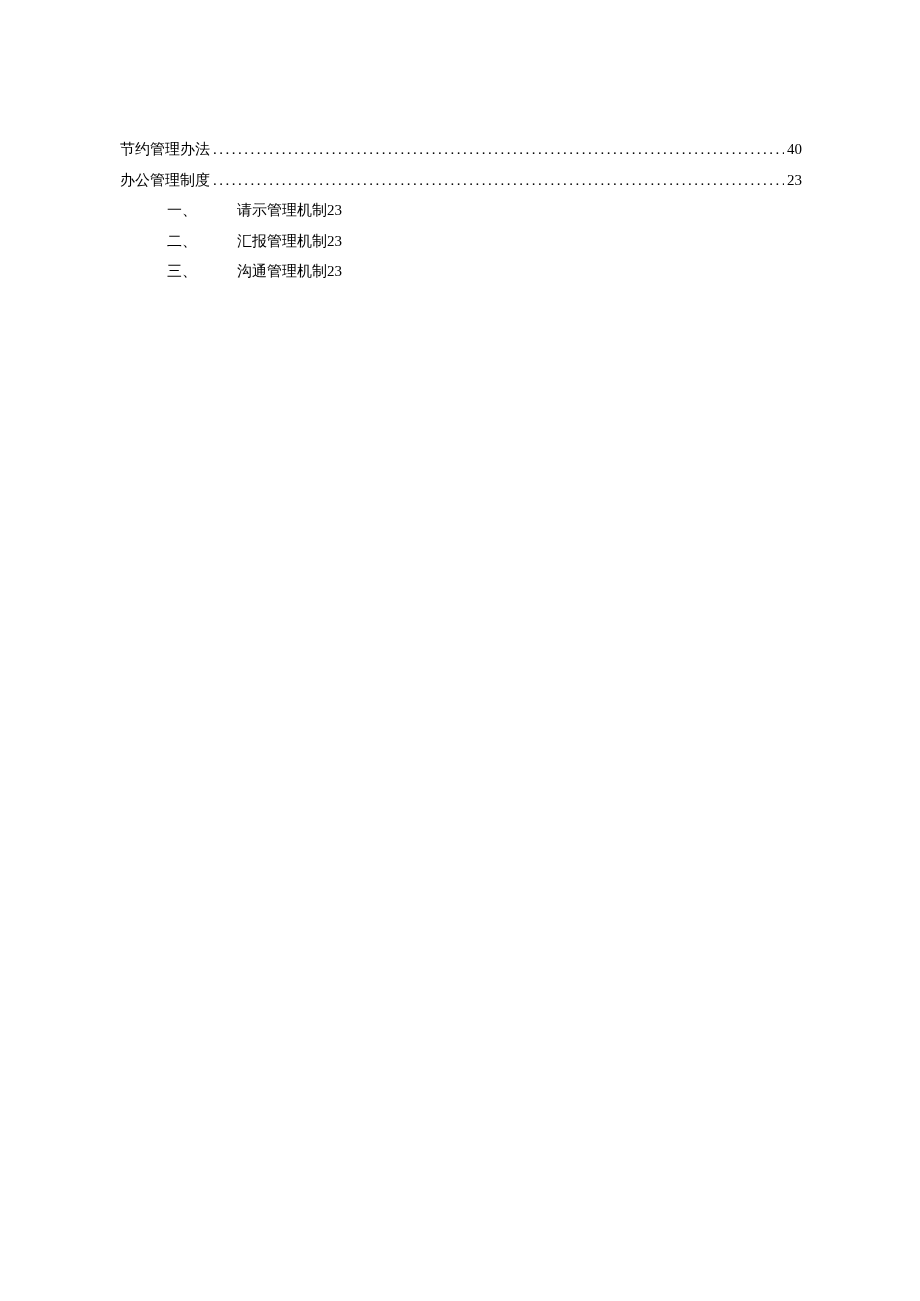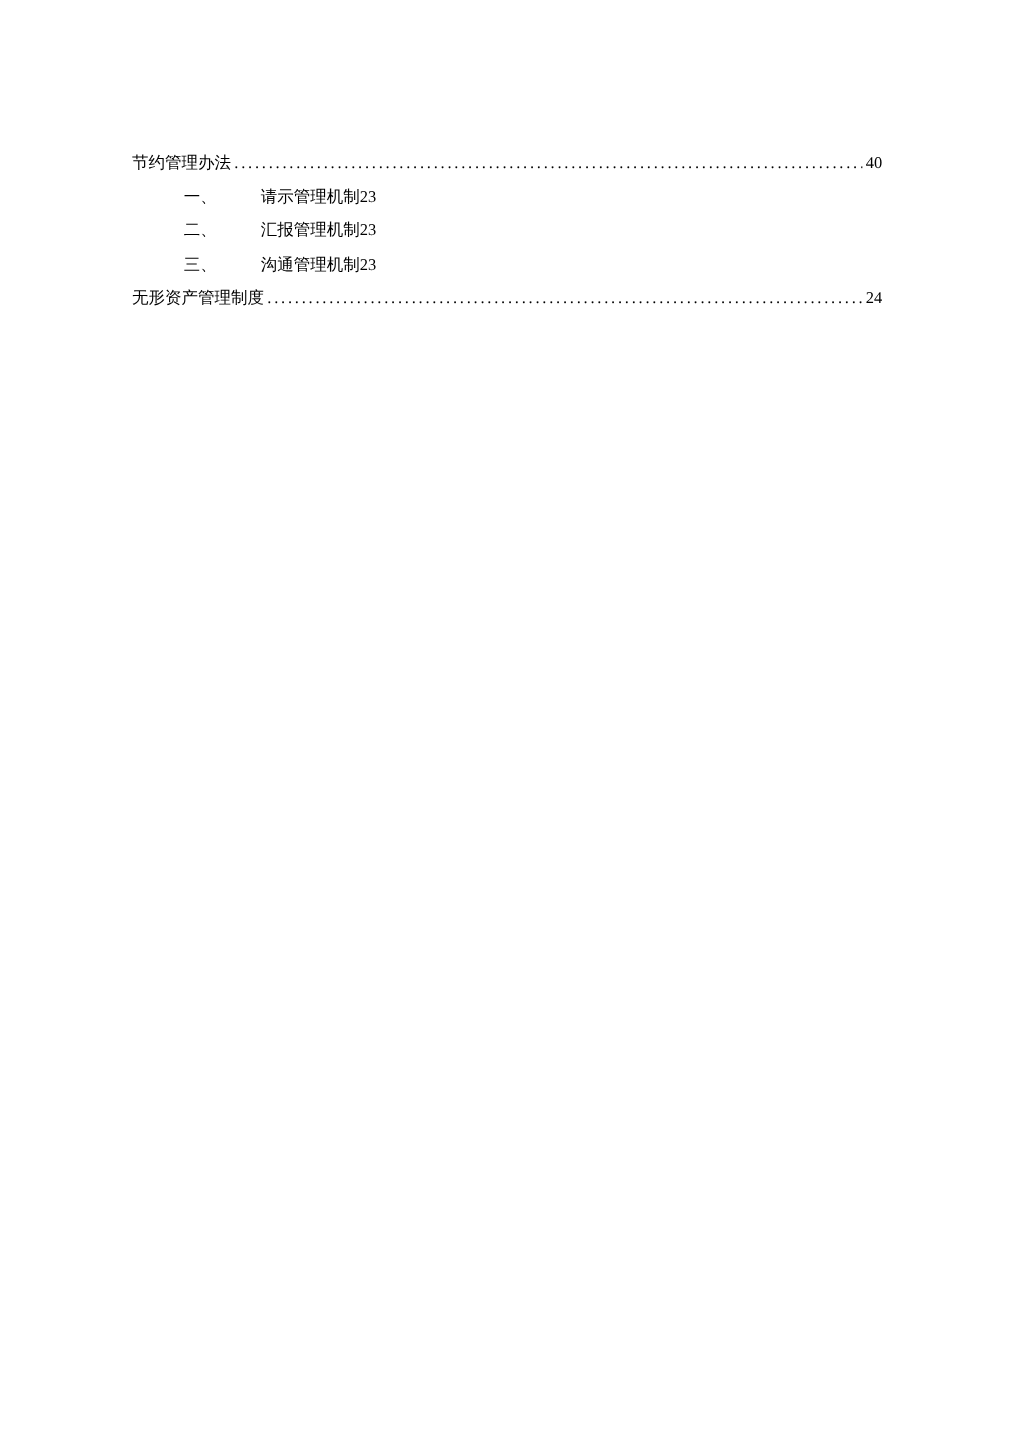--- a/index.html
+++ b/index.html
@@ -58,34 +58,34 @@
 <body>
 
 <div>
 
   <div class="toc-entry">
     <span class="toc-label">节约管理办法</span>
     <span class="toc-dots"></span>
     <span class="toc-page">40</span>
   </div>
 
+  <div class="toc-entry">
+    <span class="toc-label">办公管理制度</span>
+    <span class="toc-dots"></span>
+    <span class="toc-page">23</span>
+  </div>
 
   <div class="toc-sub">
     <span class="sub-marker">一、</span>
     <span class="sub-text">请示管理机制23</span>
   </div>
   <div class="toc-sub">
     <span class="sub-marker">二、</span>
     <span class="sub-text">汇报管理机制23</span>
   </div>
   <div class="toc-sub">
     <span class="sub-marker">三、</span>
     <span class="sub-text">沟通管理机制23</span>
   </div>
 
-  <div class="toc-entry">
-    <span class="toc-label">无形资产管理制度</span>
-    <span class="toc-dots"></span>
-    <span class="toc-page">24</span>
-  </div>
 
 
 </div>
 
 </body></html>

